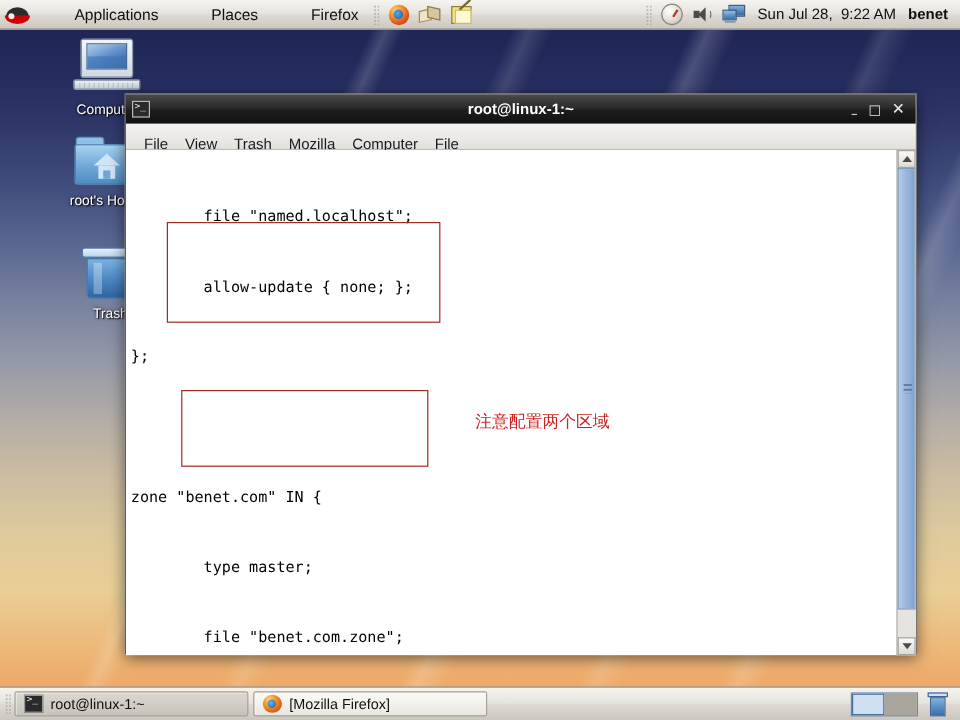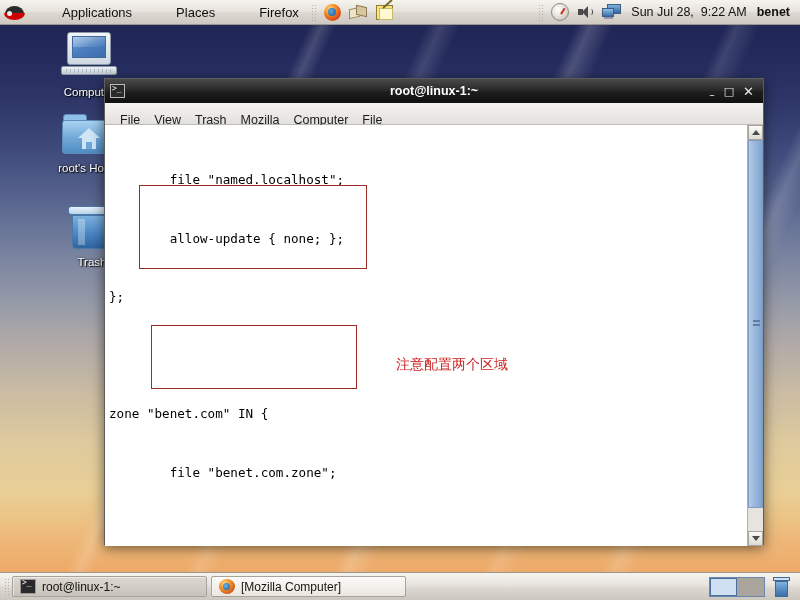--- a/index.html
+++ b/index.html
@@ -344,20 +344,21 @@
       <div class="mi">File</div>
     </div>
 
     <div id="term-body">
       <div id="term-text">
         <div class="line">        file "named.localhost";</div>
         <div class="line">        allow-update { none; };</div>
         <div class="line">};</div>
         <div class="line"></div>
         <div class="line">zone "benet.com" IN {</div>
+        <div class="line">        type master;</div>
         <div class="line">        file "benet.com.zone";</div>
         
         
         
         
         
         
         
         
         
@@ -376,34 +377,34 @@
           </div>
         <div id="sb-thumb"></div>
         <div class="sb-arrow down">
             <i></i>
           </div>
       </div>
     </div>
 
     <div class="redbox" style="left:34px; top:106px; width:228px; height:84px;"></div>
     <div class="redbox" style="left:46px; top:246px; width:206px; height:64px;"></div>
-    <div id="note-cn" style="left:291px; top:276px;">注意配置两个区域</div>
+    <div id="note-cn" style="left:291px; top:264px;">注意配置两个区域</div>
   </div>
 
   <div id="bottom-panel">
     <div class="sep" style="margin:0 3px 0 0;"></div>
 
     <div class="task">
       <span class="t-ico t-term"></span>
       <span>root@linux-1:~</span>
     </div>
 
     <div class="task inactive">
       <span class="t-ico t-ff"></span>
-      <span>[Mozilla Computer]</span>
+      <span>[Mozilla Firefox]</span>
     </div>
 
     <div id="tray">
       <div class="ws">
         <div class="pane active"></div>
         <div class="pane idle"></div>
       </div>
       <div class="tray-trash">
         <div class="lid"></div>
           <div class="can"></div>

